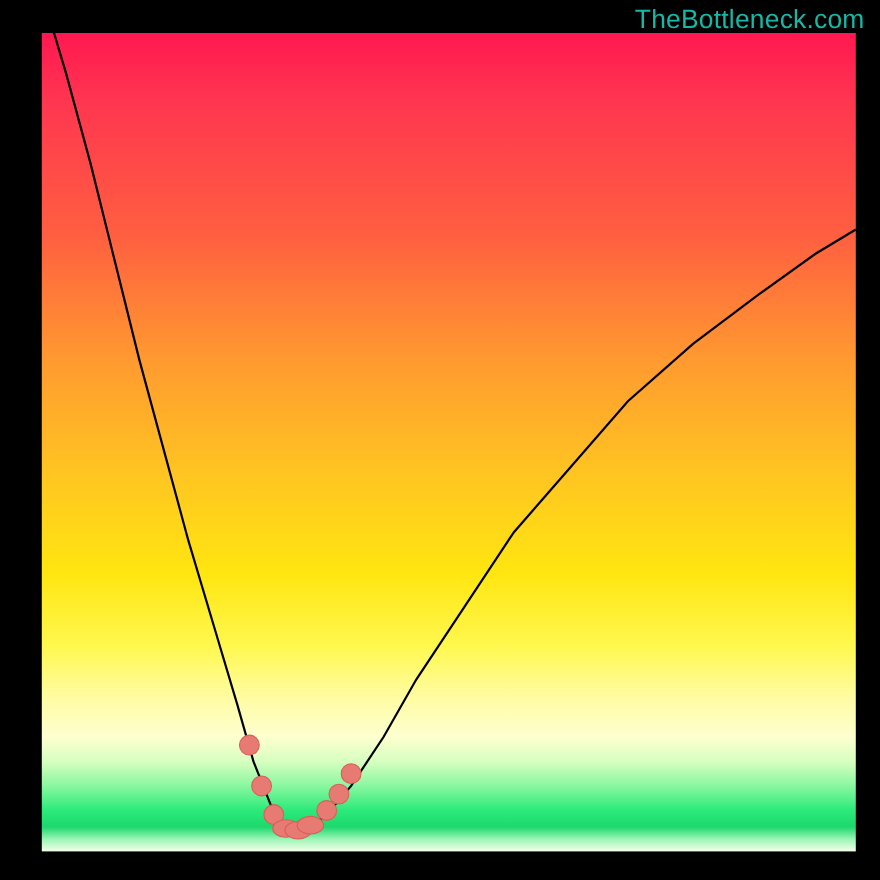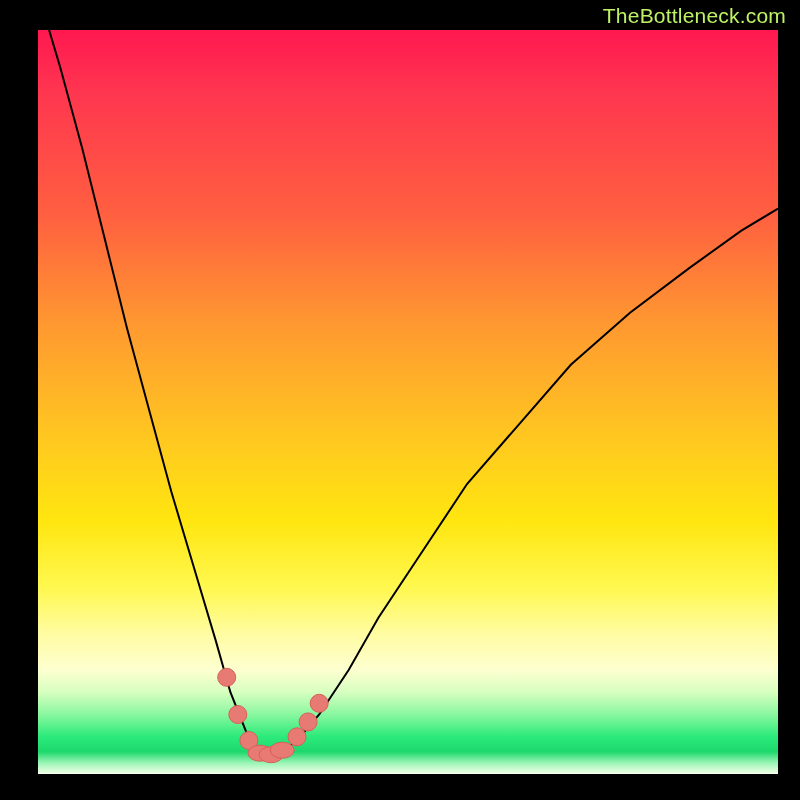--- a/index.html
+++ b/index.html
@@ -16,22 +16,22 @@
     left: 0;
     top: 0;
     width: 800px;
     height: 800px;
     background: #000;
   }
   .watermark {
     position: absolute;
     top: 4px;
     right: 14px;
-    color: #bef264;
-    font-size: 21px;
+    color: #14b8a6;
+    font-size: 24px;
     font-weight: 400;
     letter-spacing: 0.2px;
     user-select: none;
   }
   .plot {
     position: absolute;
     left: 38px;
     top: 30px;
     width: 740px;
     height: 744px;

